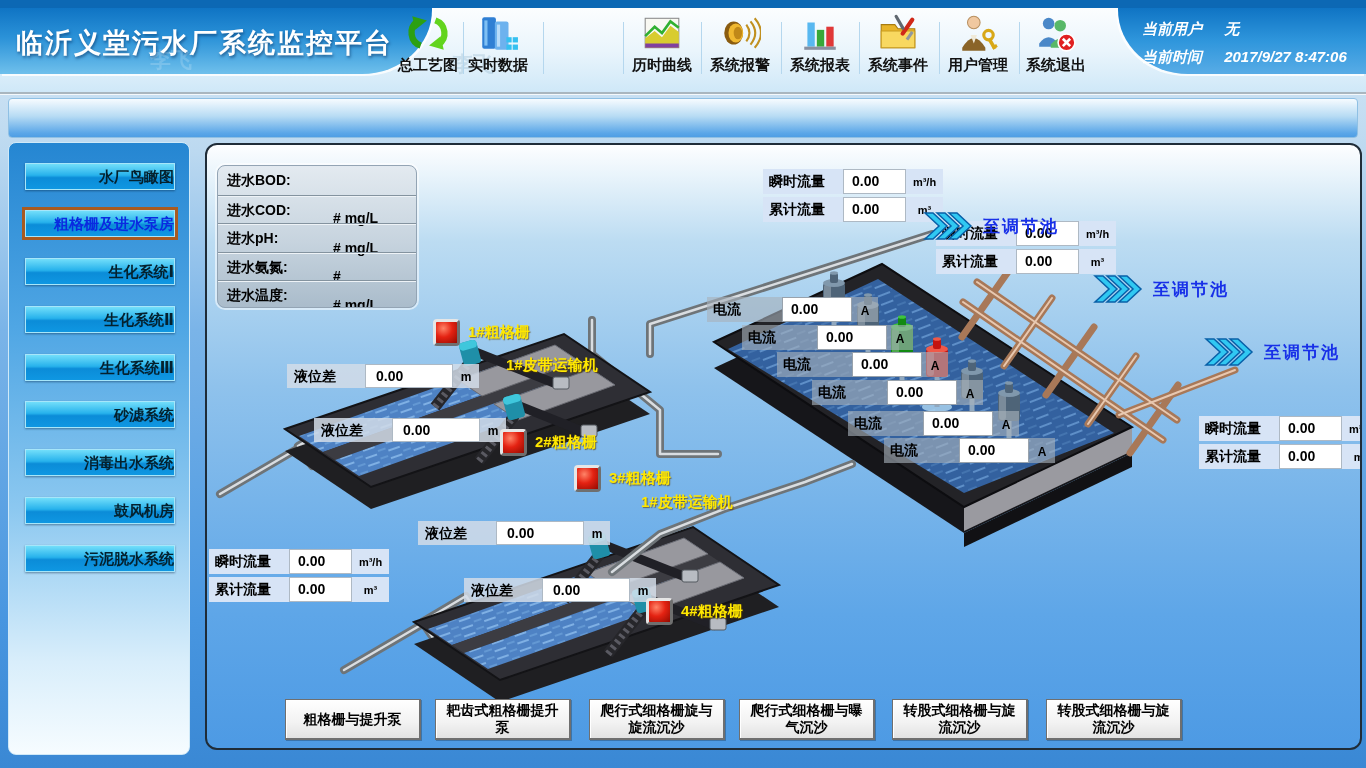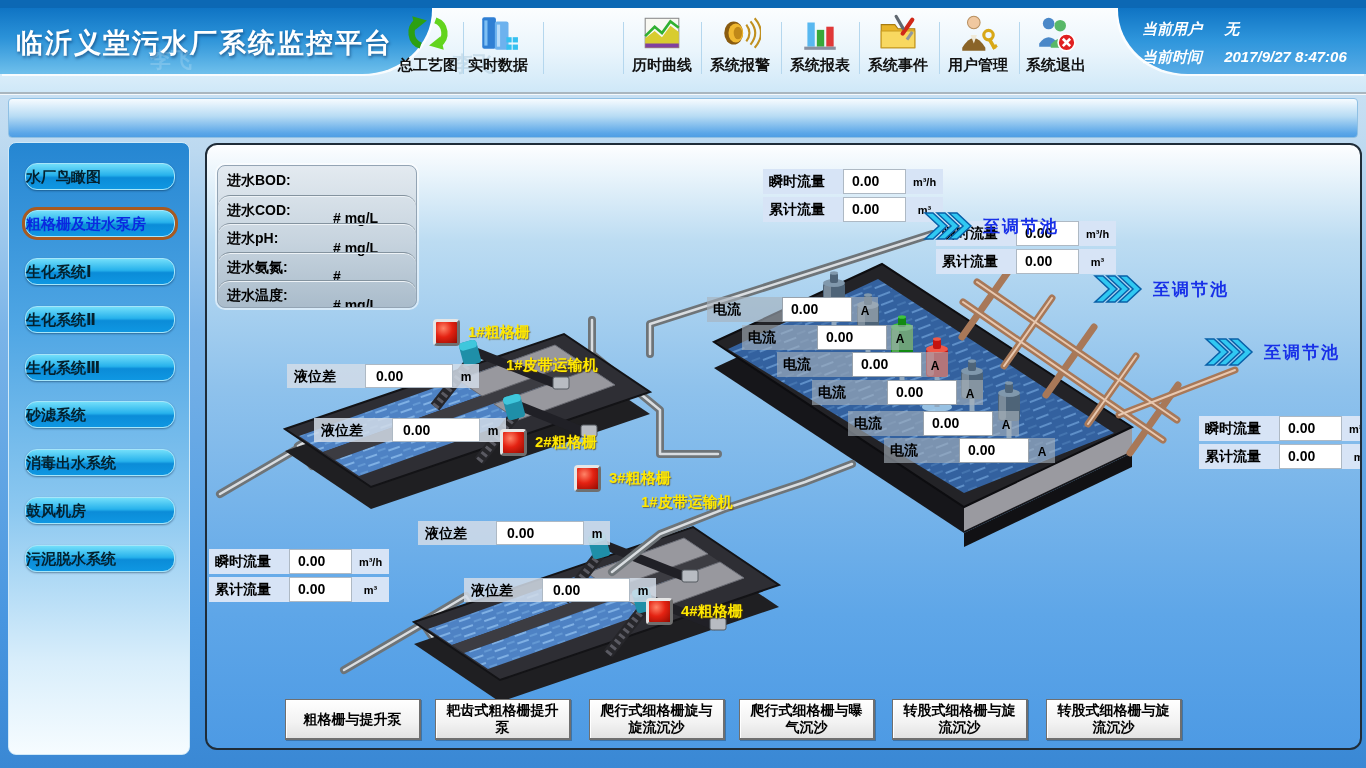--- a/index.html
+++ b/index.html
@@ -29,36 +29,36 @@
   .tb-item .tb-lbl { display:block; margin-top:2px; font-size:15px; font-weight:bold; color:#111; white-space:nowrap; }
   .tb-sep { position:absolute; top:22px; width:1px; height:52px; background:#b5d7ee; }
   .watermark { position:absolute; font-size:21px; font-weight:bold; pointer-events:none; }
   
   .banner { position:absolute; left:8px; top:98px; width:1350px; height:40px; border-radius:4px;
     border:1px solid #8fc0e4; background:linear-gradient(180deg,#f6fbff 0%,#b8dcf4 45%,#5aa6e8 90%,#4f9ee4 100%); }
   
   .sidebar { position:absolute; left:8px; top:142px; width:182px; height:613px; border-radius:8px;
     border:1px solid #cfe9f8;
     background:linear-gradient(180deg,#2586d2 0%,#4fa6e4 30%,#8cc8f0 60%,#d9eefb 85%,#f6fcff 100%); }
-  .side-btn { position:absolute; left:16px; width:150px; height:27px; line-height:25px; text-align:left;
-    font-size:15px; font-weight:bold; color:#04212e; cursor:pointer; border-radius:12px;
+  .side-btn { position:absolute; left:16px; width:150px; height:27px; line-height:25px; text-align:right;
+    font-size:15px; font-weight:bold; color:#04212e; cursor:pointer; border-radius:0;
     border:1px solid #a6e6fa; box-shadow:0 1px 2px rgba(0,30,60,.45);
     background:linear-gradient(180deg,#72defa 0%,#27b2ec 45%,#0b8cd8 55%,#0f97e2 100%); white-space:nowrap; }
   .side-btn.active { color:#0a2ae0; outline:3px solid #a85a20; }
   
   .main-panel { position:absolute; left:205px; top:143px; width:1157px; height:607px; border-radius:12px;
     border:2px solid #1f2c38;
     background:linear-gradient(180deg,#fdfeff 0%,#e9f4fb 5%,#bcdcf2 16%,#8fc2ec 40%,#5ea6e8 78%,#4d9ae4 100%);
     overflow:hidden; }
   .scene { position:absolute; left:0; top:0; width:1157px; height:607px; }
   
   .inlet-panel { position:absolute; left:10px; top:20px; width:200px; height:143px; border-radius:8px;
     border:1px solid #93a4b4; box-shadow:0 0 0 2px rgba(255,255,255,.55);
     background:linear-gradient(180deg,#e3eaf0 0%,#c6d3de 55%,#aabccb 100%); overflow:hidden; }
-  .inlet-row { position:relative; height:28.6px; line-height:28px; font-size:14px; font-weight:bold; color:#000;border-radius:12px; }
+  .inlet-row { position:relative; height:28.6px; line-height:28px; font-size:14px; font-weight:bold; color:#000; }
   .inlet-row + .inlet-row { border-top:1px solid #84939f; box-shadow:inset 0 1px 0 #eef3f7; }
   .inlet-row .ilabel { position:absolute; left:9px; }
   .inlet-row .ivalue { position:absolute; left:115px;margin-top:38px; }
   
   .meter-row { display:flex; height:25px; margin-bottom:3px; font-weight:bold; color:#000; }
   .meter-row .mlabel { width:80px; background:#d7e4f6; font-size:14px; line-height:25px; padding-left:6px; }
   .meter-row .mvalue { width:63px; background:#fff; border:1px solid #aeb9c4; font-size:14px; line-height:23px; padding-left:8px; }
   .meter-row .munit { width:37px; background:#d7e4f6; font-size:11px; line-height:27px; text-align:center; }
   .flow-panel { position:absolute; }
   

